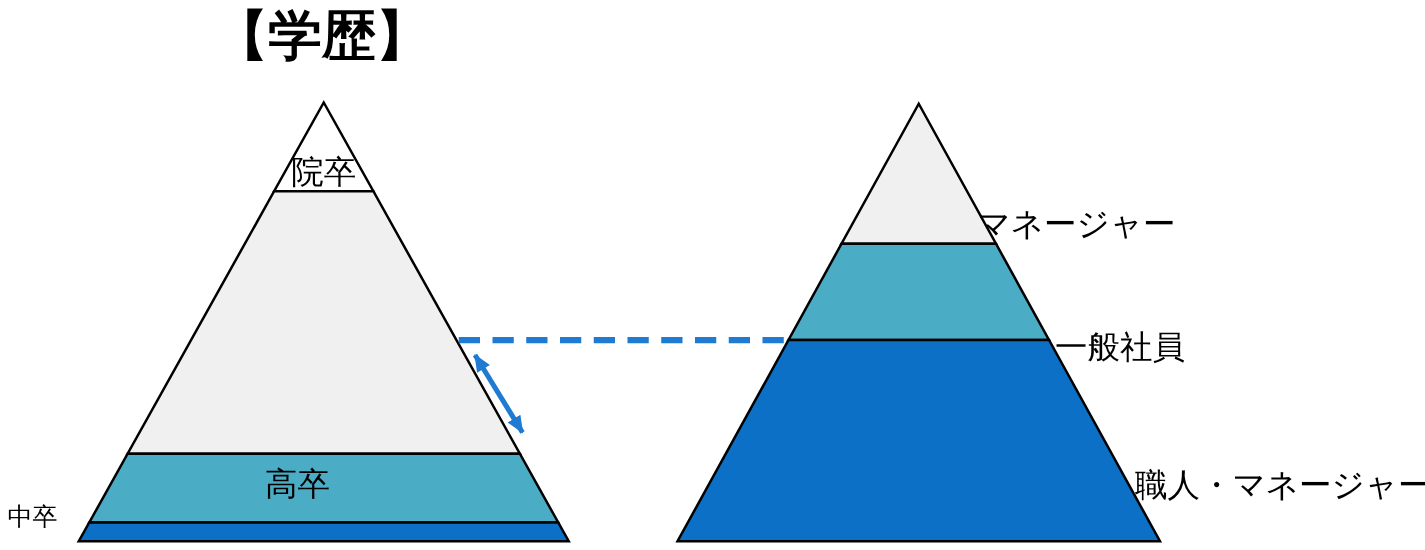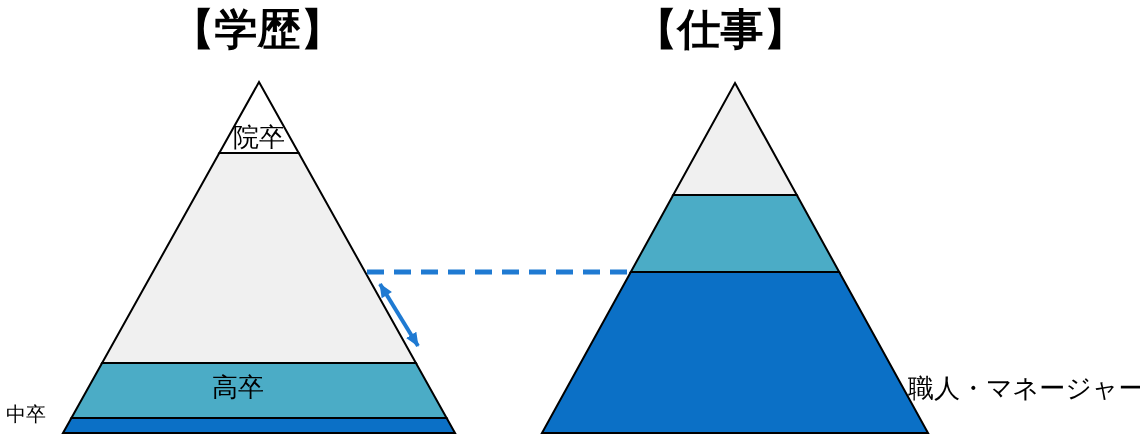--- a/index.html
+++ b/index.html
@@ -62,36 +62,37 @@
       <polygon points="673.2,195 796.8,195 839.2,272 630.8,272" fill="#4bacc6"></polygon>
       <polygon points="630.8,272 839.2,272 928,433 542,433" fill="#0b70c6"></polygon>
     </g>
 
     <line x1="367" y1="272" x2="629" y2="272" stroke-width="5" stroke-dasharray="17 10" stroke="#1f7ad2"></line>
 
     <line x1="380" y1="284" x2="418" y2="346" stroke-width="4" marker-start="url(#ah-start)" marker-end="url(#ah-end)" stroke="#1f7ad2"></line>
   </svg>
 
   <div class="chart-title title-edu">【学歴】</div>
-  <div class="chart-title title-work">【仕事】</div>
 
   <div class="label lvl grad-label">院卒</div>
 
   <div class="label lvl university-label">
     
   </div>
 
   <div class="label lvl highschool-label">高卒</div>
 
   <div class="label lvl middleschool-label">中卒</div>
 
   <div class="label lvl manager-label">
+    <span class="line">マネージャー</span>
   </div>
 
   <div class="label lvl staff-label">
+    <span class="line">一般社員</span>
   </div>
 
   <div class="label lvl worker-label">
     <span class="line">職人・マネージャー</span>
     
   </div>
 
 </div>
 
 </body></html>

